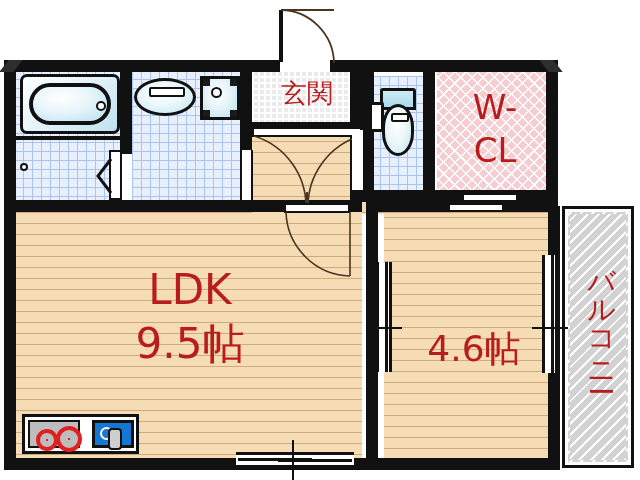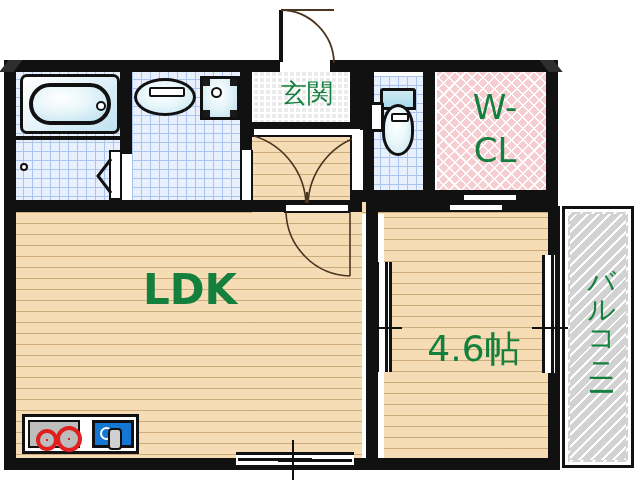--- a/index.html
+++ b/index.html
@@ -48,21 +48,21 @@
       repeating-linear-gradient(-45deg, #ffffff 0 1.5px, rgba(0,0,0,0) 1.5px 8px);
   }
   .floor-balcony{
     background-color:#d2d2d2;
     background-image:repeating-linear-gradient(-45deg,
         #ffffff 0 2px, rgba(0,0,0,0) 2px 8px);
   }
 
   
   .lbl{
-    position:absolute;color:#15803d;
+    position:absolute;color:#b91c1c;
     font-family:"DejaVu Sans","Liberation Sans",sans-serif;
     font-weight:400;line-height:1.03;
     white-space:pre;text-align:center;
     letter-spacing:0px;
   }
   .lbl-v{writing-mode:vertical-rl;text-orientation:upright;line-height:1;}
 
   
   .tub-outer{
     background:linear-gradient(140deg,#ffffff 0%,#eaf6fb 38%,#bfe2ef 100%);
@@ -259,21 +259,22 @@
   </div>
   <div class="abs toilet-roll" style="left:369px;top:102px;width:15px;height:30px;"></div>
 
   <div class="abs door-white" style="left:352px;top:130px;width:11px;height:60px;"></div>
 
   <span class="lbl" style="left:440px;top:86px;width:110px;font-size:34px;line-height:1.25;">W-
 CL</span>
   <div class="abs door-panel" style="left:462px;top:193px;width:56px;height:9px;"></div>
   <div class="arrowdn" style="left:481px;top:202px;"></div>
 
-  <span class="lbl" style="left:110px;top:268px;width:160px;font-size:42px;font-weight:700;">LDK</span>
+  <span class="lbl" style="left:110px;top:268px;width:160px;font-size:42px;font-weight:400;">LDK</span>
+  <span class="lbl" style="left:100px;top:322px;width:180px;font-size:42px;">9.5帖</span>
 
   <div class="abs" style="left:22px;top:414px;width:117px;height:40px;background:#ffffff;border:3px solid #111;"></div>
   <div class="abs stove" style="left:28px;top:420px;width:52px;height:28px;">
     <div class="burner" style="left:6px;top:7px;width:14px;height:14px;"></div>
     <div class="burner" style="left:26px;top:4px;width:18px;height:18px;"></div>
   </div>
   <div class="abs kitchen-sink" style="left:92px;top:420px;width:42px;height:28px;">
     <div class="ks-hole"></div>
     <div class="ks-faucet"></div>
   </div>

